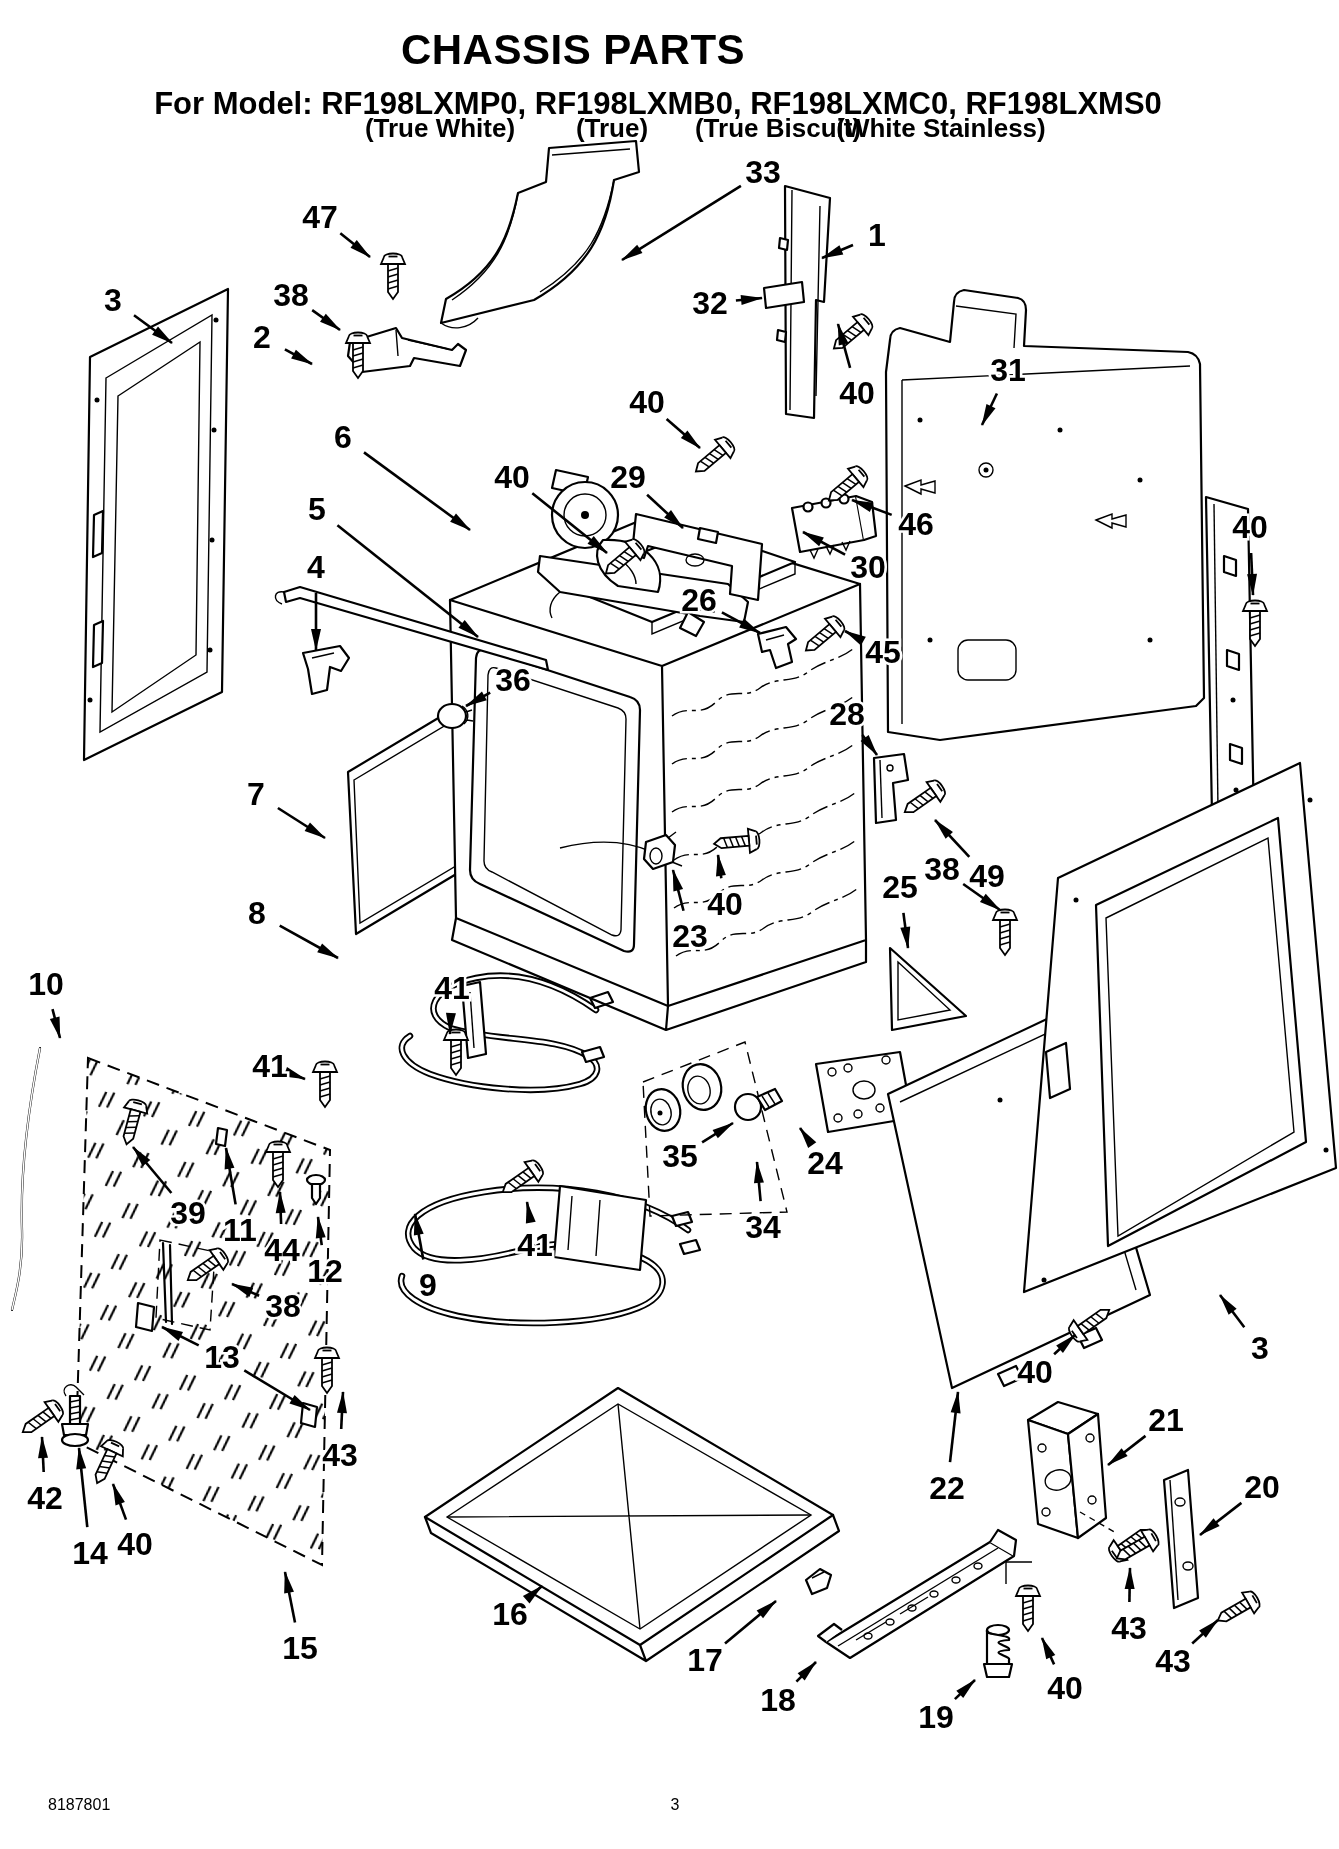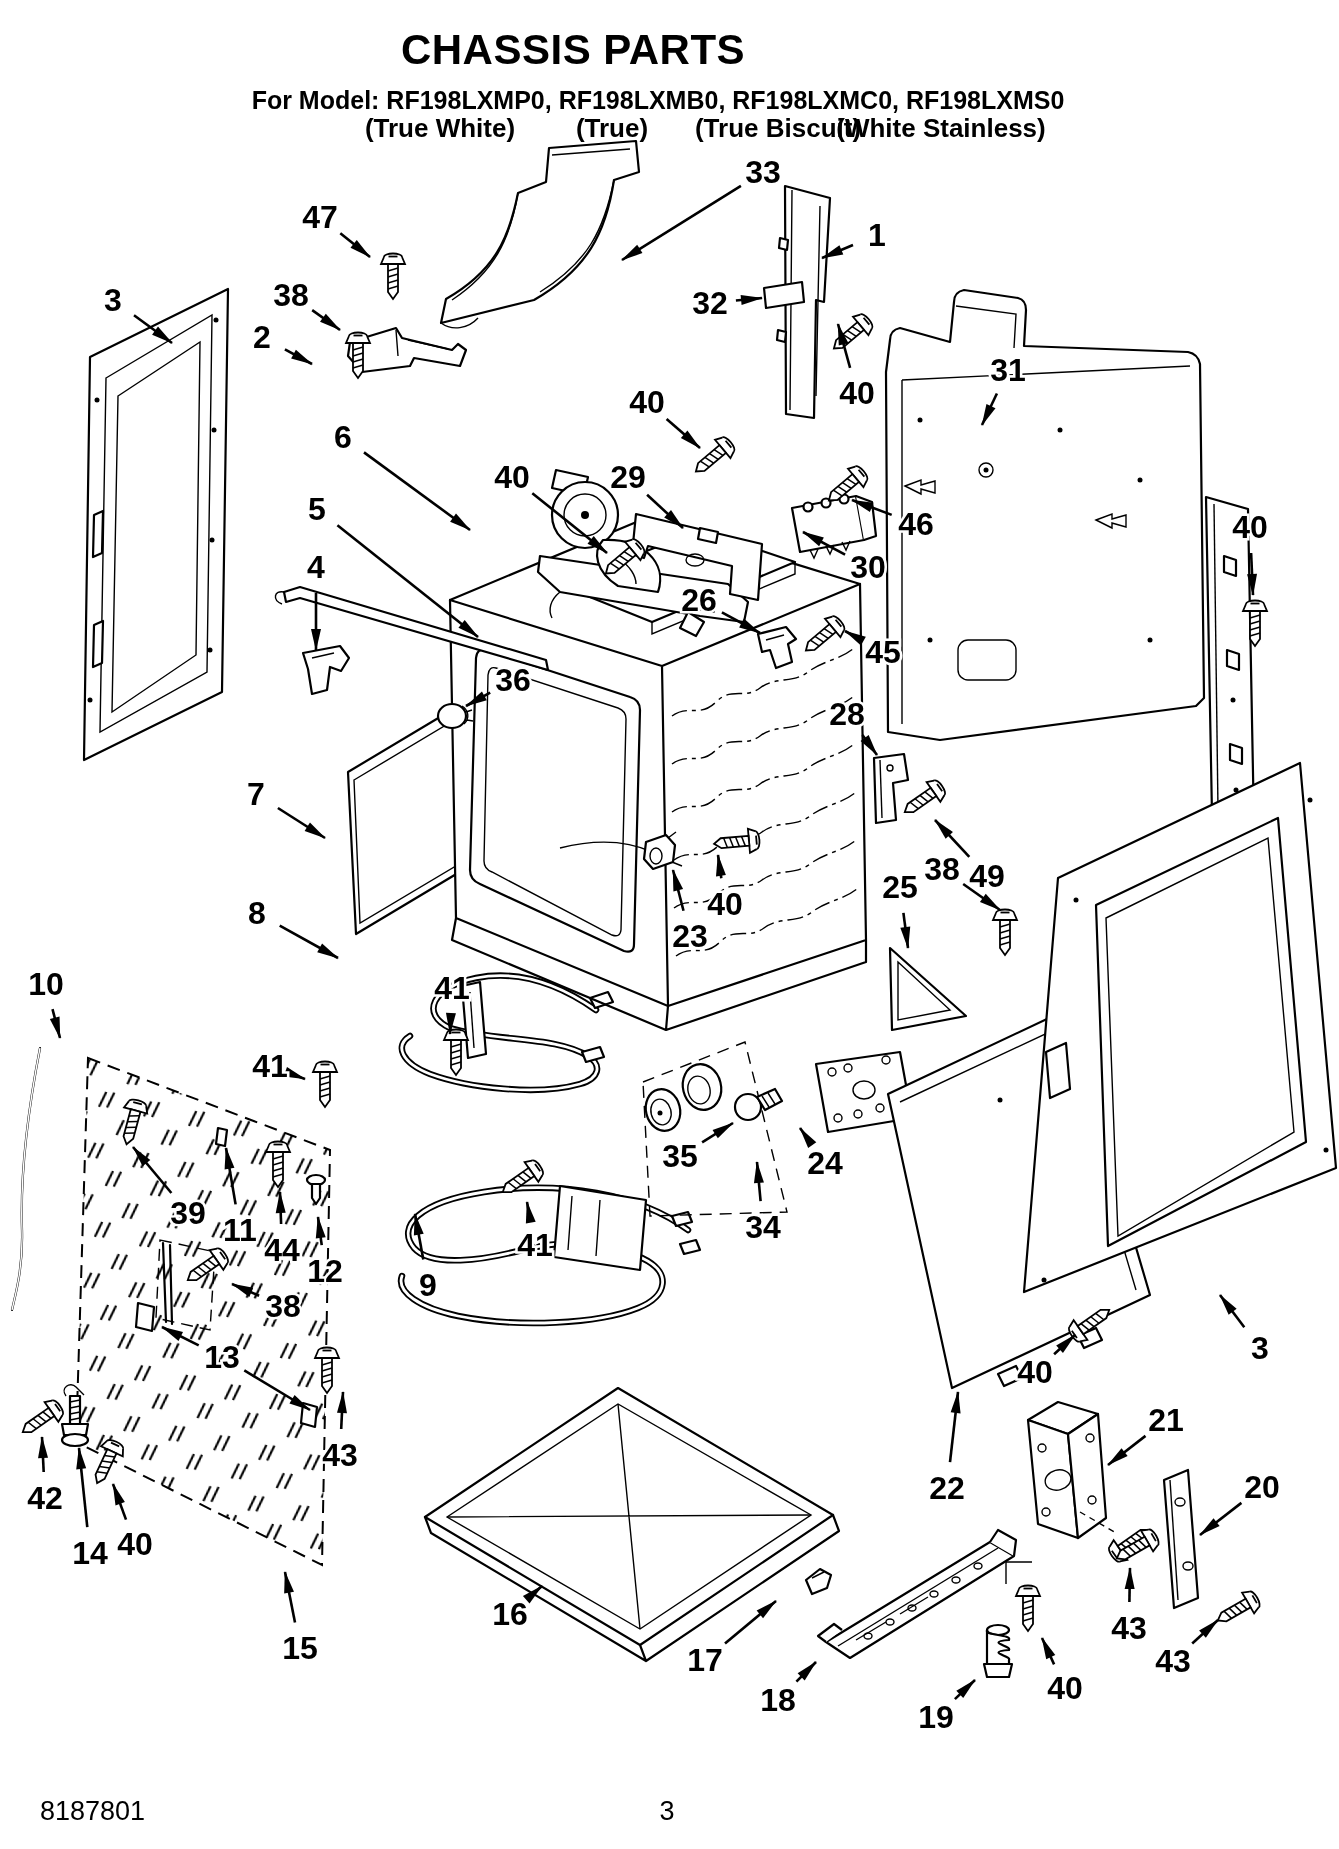--- a/index.html
+++ b/index.html
@@ -1,24 +1,24 @@
 <!DOCTYPE html>
 <html><head>
 <meta charset="utf-8">
 <style>
   html,body{margin:0;padding:0;background:#fff;}
   body{width:1339px;height:1849px;position:relative;overflow:hidden;
        font-family:"Liberation Sans",sans-serif;color:#000;}
   .hdr{position:absolute;transform:translateX(-50%);white-space:nowrap;font-weight:bold;}
   #title{left:573px;top:26px;font-size:42px;letter-spacing:.5px;}
-  #model-line{left:658px;top:86px;font-size:25px;text-align:center;}
+  #model-line{left:658px;top:86px;font-size:31px;text-align:center;}
   #finish-row{position:absolute;left:0;top:113px;width:100%;height:30px;}
   .finish{position:absolute;transform:translateX(-50%);white-space:nowrap;
           font-weight:bold;font-size:26px;top:0;}
-  .ftr{position:absolute;font-size:27px;}
+  .ftr{position:absolute;font-size:16px;margin-left:8px;}
   #doc-number{left:40px;top:1796px;}
   #page-number{left:667px;top:1796px;transform:translateX(-50%);}
   svg{position:absolute;left:0;top:0;}
   .ln{stroke:#000;stroke-width:2.2;fill:none;stroke-linejoin:round;stroke-linecap:round;}
   .lnw{stroke:#000;stroke-width:2.2;fill:#fff;stroke-linejoin:round;}
   .thin{stroke:#000;stroke-width:1.4;fill:none;}
   .dash{stroke-dasharray:12 7;}
   .dashdot{stroke-dasharray:16 5 4 5;}
   .tube{stroke:#000;stroke-width:6.5;fill:none;stroke-linecap:round;}
   .tubein{stroke:#fff;stroke-width:2.8;fill:none;stroke-linecap:round;}

